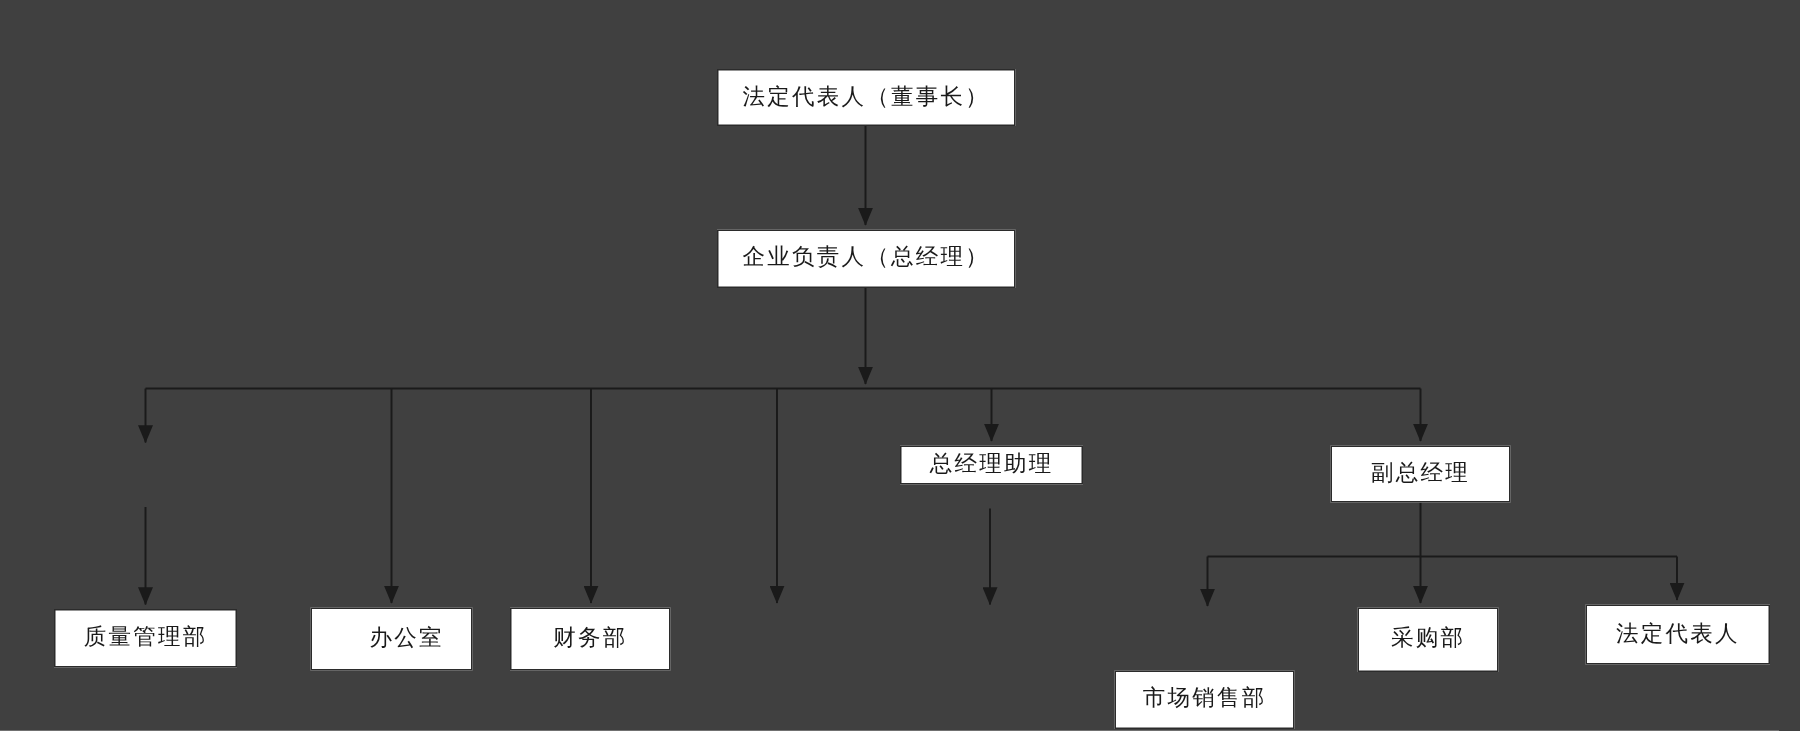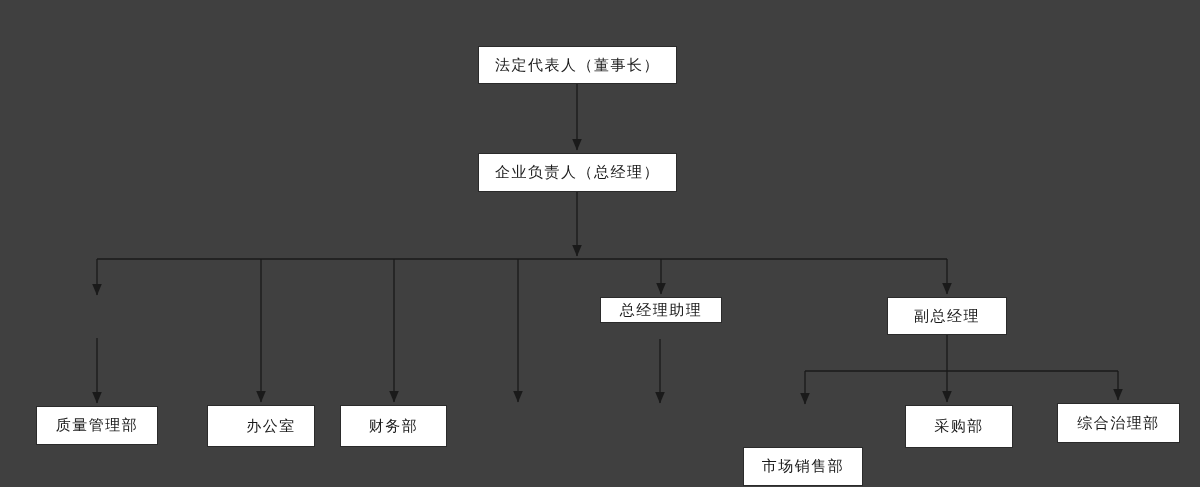--- a/index.html
+++ b/index.html
@@ -80,19 +80,19 @@
   </div>
   <div class="node" style="left: 207px; top: 405px; width: 108px; height: 42px; padding-left: 20px;">
     <span class="node-label">办公室</span>
   </div>
   <div class="node" style="left: 340px; top: 405px; width: 107px; height: 42px;">
     <span class="node-label">财务部</span>
   </div>
   <div class="node" style="left: 743px; top: 407px; width: 120px; height: 39px; margin-top: 40px;">
     <span class="node-label">市场销售部</span>
   </div>
-  <div class="node" style="left: 905px; top: 405px; width: 108px; height: 43px;">
+  <div class="node" style="left: 905px; top: 405px; width: 94px; height: 43px;">
     <span class="node-label">采购部</span>
   </div>
   <div class="node" style="left: 1057px; top: 403px; width: 123px; height: 40px;">
-    <span class="node-label">综合治理部</span>
+    <span class="node-label">法定代表人</span>
   </div>
 </div>
 
 </body></html>

